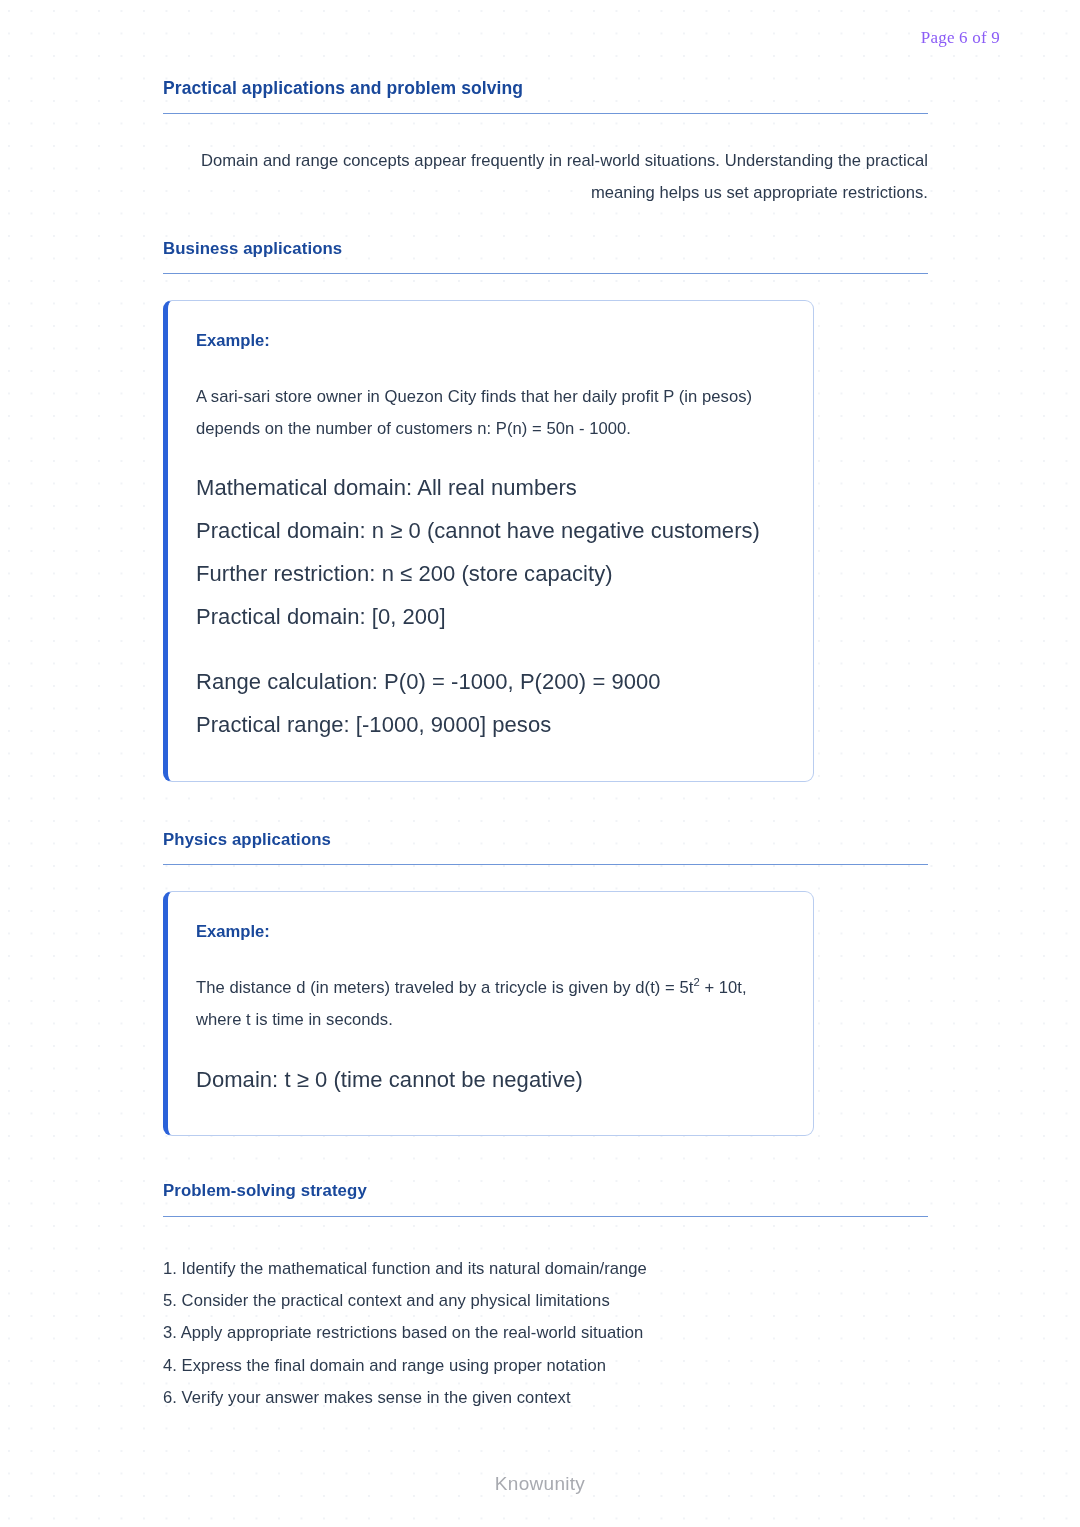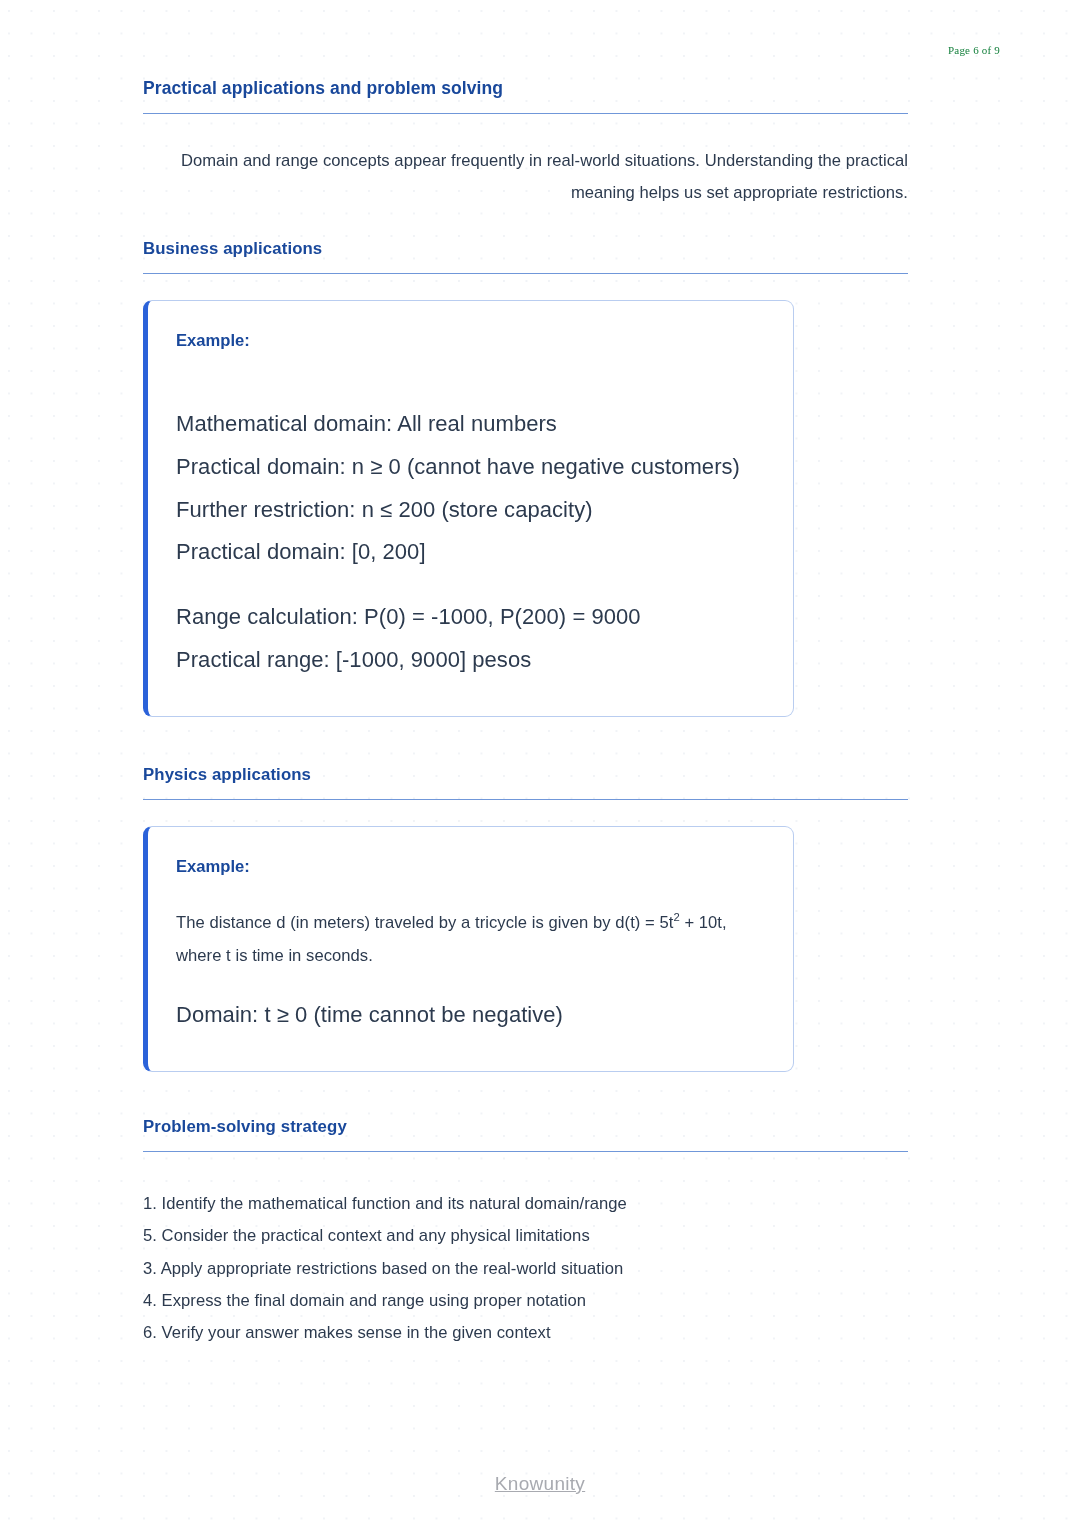--- a/index.html
+++ b/index.html
@@ -26,30 +26,29 @@
     height: 1527px;
     box-sizing: border-box;
   }
 
   
   .page-number {
     position: absolute;
     top: 28px;
     right: 80px;
     font-family: "Liberation Serif", serif;
-    font-size: 11px;
-    color: #15803d;
+    font-size: 17px;
+    color: #8b5cf6;
     letter-spacing: 0.2px;
-    margin-top: 16px;
   }
 
   
   .content {
     position: absolute;
-    left: 143px;
+    left: 163px;
     top: 78px;
     width: 765px;
   }
 
   
   .h-main {
     font-size: 17.5px;
     font-weight: bold;
     color: #19489b;
     letter-spacing: 0.1px;
@@ -137,21 +136,20 @@
   
   .footer {
     position: absolute;
     left: 0;
     top: 1473px;
     width: 1080px;
     text-align: center;
     font-size: 19px;
     color: #a8aab0;
     letter-spacing: 0.3px;
-    text-decoration: underline;
   }
 
   sup {
     font-size: 0.68em;
     vertical-align: super;
     line-height: 0;
   }
 </style>
 </head>
 <body>
@@ -175,20 +173,21 @@
 
     <div>
       <h2 class="h-sub">Business applications</h2>
       <div class="rule"></div>
     </div>
 
     <div style="height:26px"></div>
 
     <div class="example-box">
       <div class="example-label">Example:</div>
+      <p class="example-para">A sari-sari store owner in Quezon City finds that her daily profit P (in pesos) depends on the number of customers n: P(n) = 50n - 1000.</p>
       <div class="block-gap"></div>
       <div class="tight-list">
         <div class="line">Mathematical domain: All real numbers</div>
         <div class="line">Practical domain: n ≥ 0 (cannot have negative customers)</div>
         <div class="line">Further restriction: n ≤ 200 (store capacity)</div>
         <div class="line">Practical domain: [0, 200]</div>
       </div>
       <div class="block-gap"></div>
       <div class="tight-list">
         <div class="line">Range calculation: P(0) = -1000, P(200) = 9000</div>

